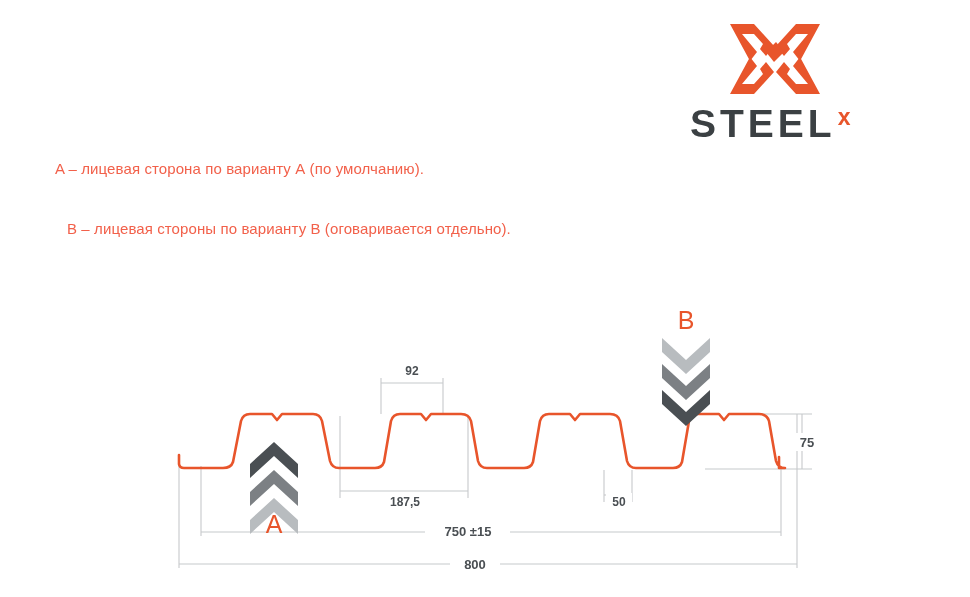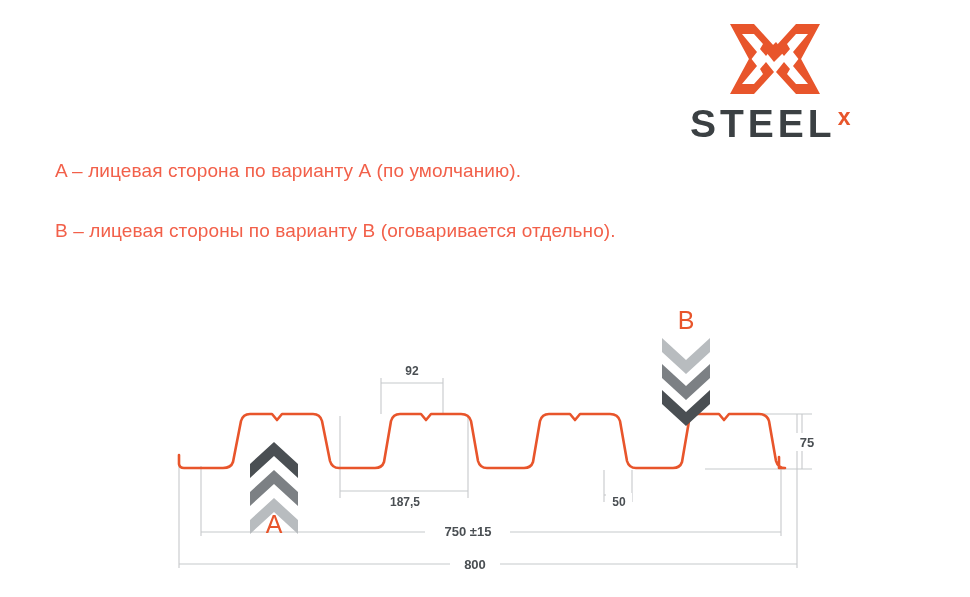--- a/index.html
+++ b/index.html
@@ -61,27 +61,27 @@
     line-height: 1;
     position: relative;
     top: -12px;
     left: 2px;
   }
 
   
   .note-line {
     position: absolute;
     left: 55px;
-    font-size: 19px;
+    font-size: 15px;
     color: #f2604a;
     white-space: nowrap;
     letter-spacing: 0.1px;
   }
   .note-a { top: 160px; }
-  .note-b { top: 220px; }
+  .note-b { top: 220px; margin-left: 12px; }
 
   
   .drawing {
     position: absolute;
     left: 0px;
     top: 290px;
     width: 970px;
     height: 300px;
   }
   .drawing svg {

